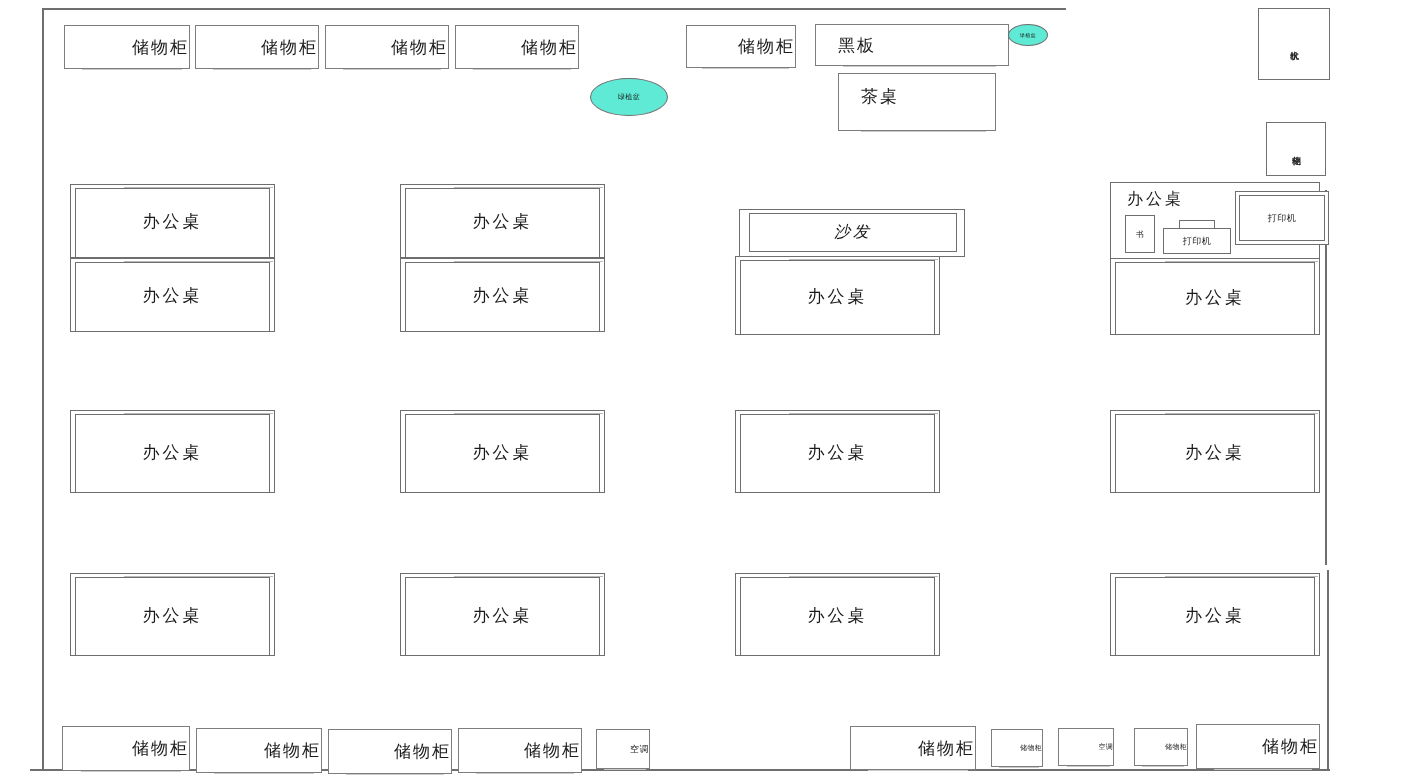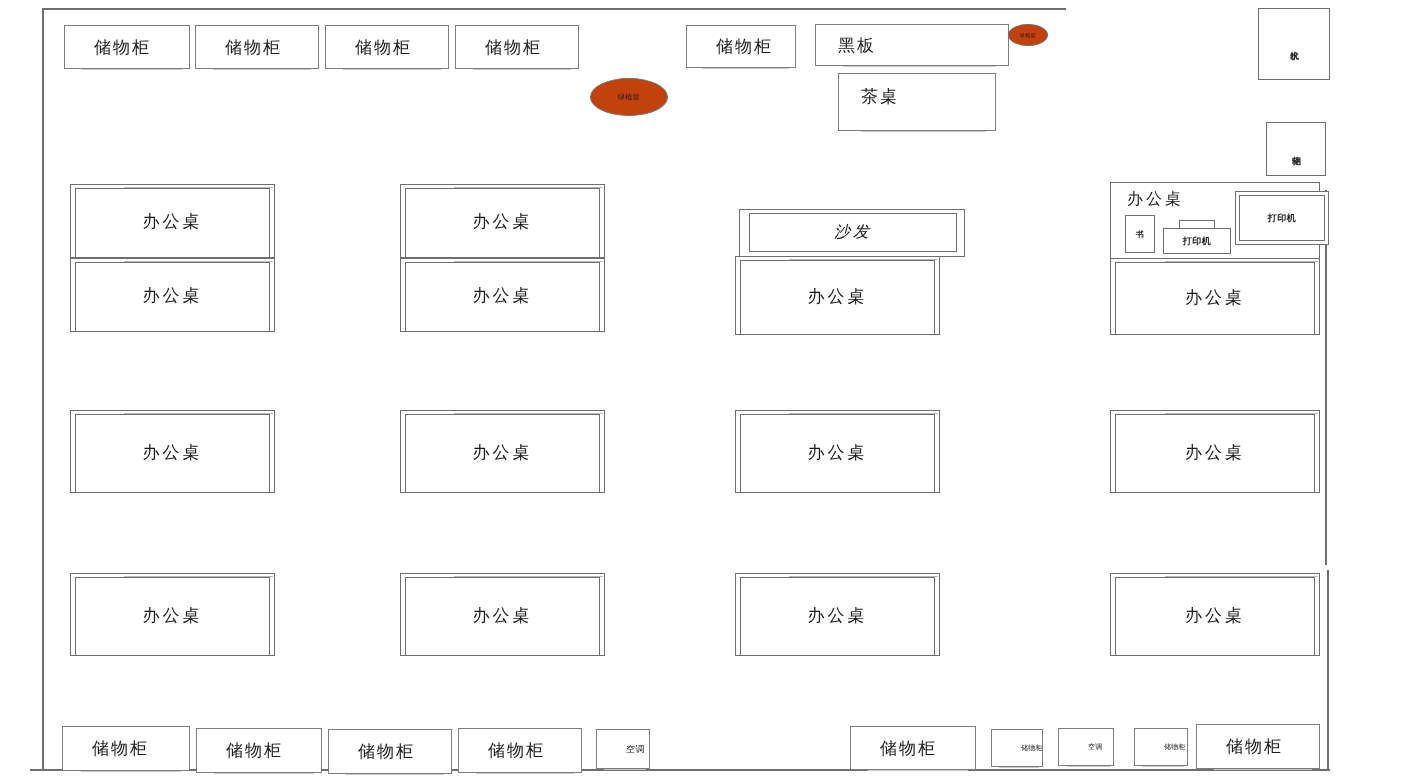--- a/index.html
+++ b/index.html
@@ -7,21 +7,21 @@
   #plan{position:relative;width:1413px;height:783px;background:#fff;overflow:hidden;}
 
   
   .wall{position:absolute;background:#6f6f6f;}
   .wall-h{height:1.5px;}
   .wall-v{width:1.5px;}
 
   
   .fx{position:absolute;box-sizing:border-box;background:#fff;
       border:1.2px solid #8a8a8a;
-      display:flex;align-items:center;justify-content:flex-start;
+      display:flex;align-items:center;justify-content:flex-end;
       color:#1a1a1a;line-height:1;padding-left:29px;}
   .fx .lbl{font-size:17px;letter-spacing:2px;white-space:nowrap;}
   .fx.sm .lbl{font-size:9px;letter-spacing:.5px;}
   .fx.xs .lbl{font-size:7px;letter-spacing:.3px;}
   .fx.lbl-left{justify-content:flex-start;padding-left:22px;}
   .fx.lbl-top{align-items:flex-start;padding-top:10px;margin-left:33px;}
 
   
   .cab{border:1.2px solid #7d7d7d;}
   .cab::after{content:"";position:absolute;left:14%;right:6%;bottom:-2px;
@@ -32,42 +32,42 @@
         border:1.2px solid #6e6e6e;}
   .desk .inner{position:absolute;left:4px;top:3px;right:4px;bottom:0;
         border-left:1.2px solid #6e6e6e;border-right:1.2px solid #6e6e6e;
         border-top:1.2px solid #6e6e6e;}
   .desk .t{position:absolute;left:0;right:0;top:50%;transform:translateY(-50%);
         text-align:center;font-size:17px;letter-spacing:3px;color:#1a1a1a;}
   .desk .lip{position:absolute;left:26%;right:1px;top:2px;height:1px;background:#b9b9b9;}
 
   
   .ell{position:absolute;box-sizing:border-box;border:1.1px solid #6e6e6e;
-       border-radius:50%;background:#c2410c;
+       border-radius:50%;background:#5eead4;
        display:flex;align-items:center;justify-content:center;}
   .ell .lbl{font-size:7px;letter-spacing:.5px;color:#1a1a1a;white-space:nowrap;}
 
   
   .vbox{position:absolute;box-sizing:border-box;border:1.3px solid #707070;background:#fff;
         display:flex;align-items:center;justify-content:center;}
   .vbox .lbl{writing-mode:vertical-rl;text-orientation:upright;
         font-size:9px;letter-spacing:0px;color:#1a1a1a;line-height:1;}
 
   
   .sofa{position:absolute;box-sizing:border-box;border:1.2px solid #6e6e6e;background:#fff;}
   .sofa .seat{position:absolute;left:9px;top:3px;right:7px;bottom:4px;
         border:1.2px solid #6e6e6e;display:flex;align-items:center;justify-content:center;font-style:italic;}
   .sofa .lbl{font-size:16px;letter-spacing:3px;color:#1a1a1a;}
 
   
   .cluster{position:absolute;box-sizing:border-box;border:1.2px solid #6e6e6e;background:#fff;}
   .cluster .hdr{position:absolute;left:16px;top:6px;font-size:16px;letter-spacing:3px;color:#1a1a1a;}
   .subbox{position:absolute;box-sizing:border-box;border:1.1px solid #6e6e6e;background:#fff;
         display:flex;align-items:center;justify-content:center;}
-  .subbox .lbl{font-size:9px;letter-spacing:.5px;color:#1a1a1a;white-space:nowrap;font-weight:bold;}
+  .subbox .lbl{font-size:9px;letter-spacing:.5px;color:#1a1a1a;white-space:nowrap;}
   .subbox .lbl.tiny{font-size:8px;}
 </style>
 </head>
 <body>
 
 <div id="plan">
 
   <div id="walls-layer">
       <div class="wall wall-h" style="left: 42px; top: 8px; width: 1024px; height: 2px;"></div>
       <div class="wall wall-v" style="left: 42px; top: 8px; width: 2px; height: 762px;"></div>

